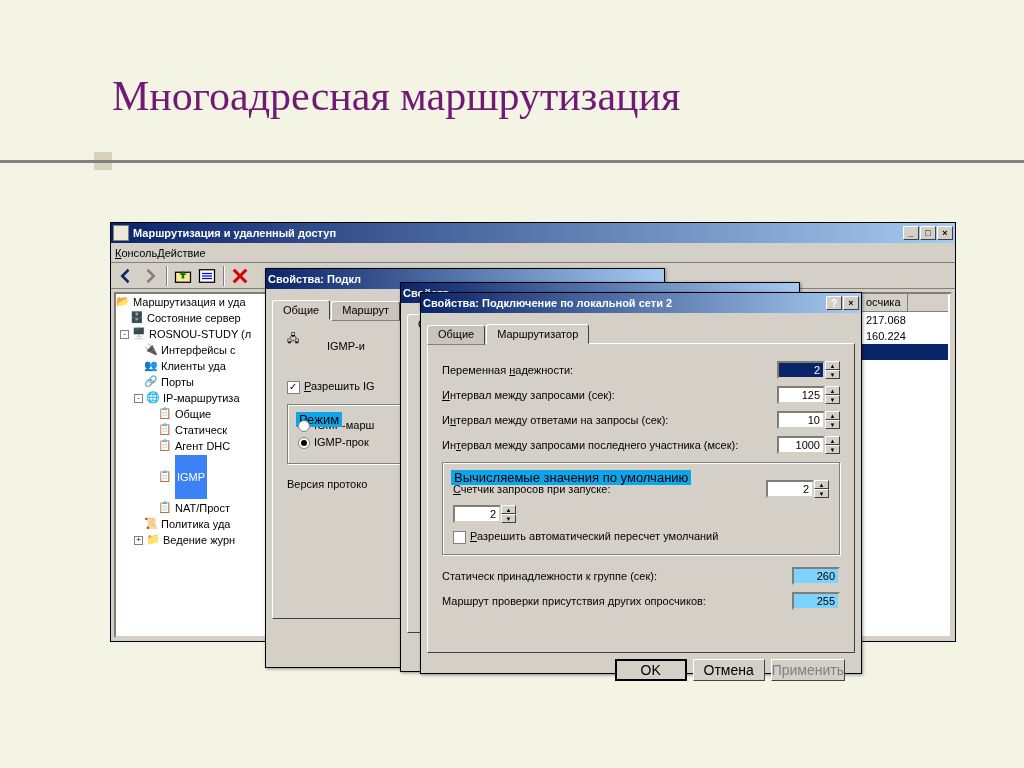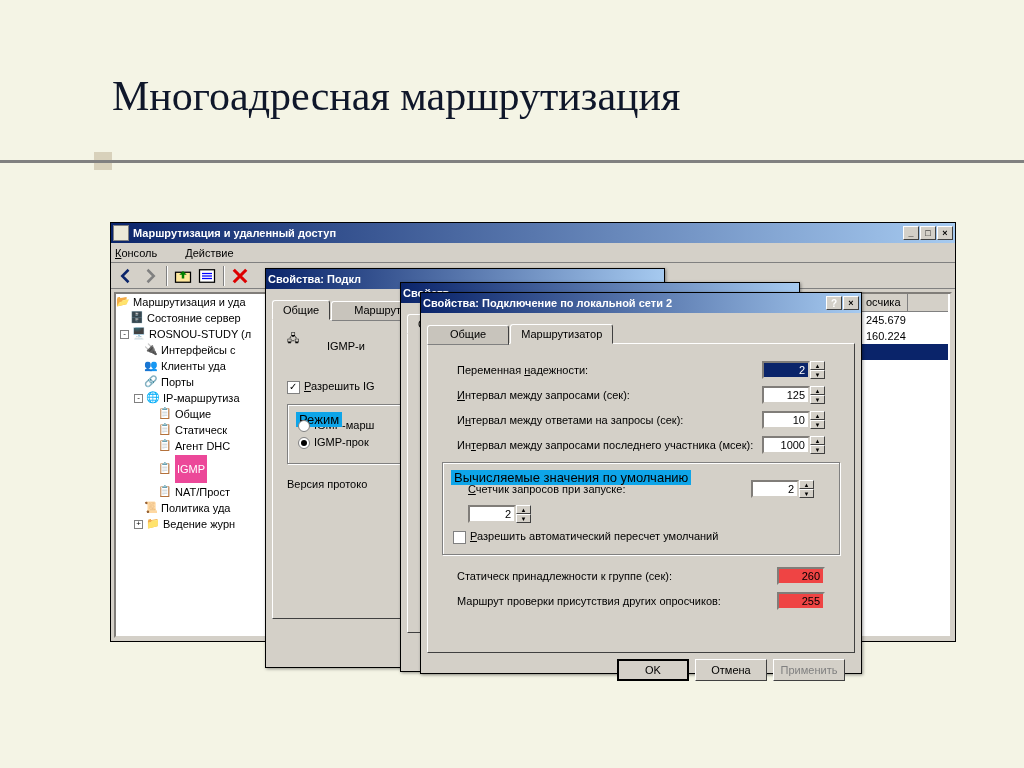--- a/index.html
+++ b/index.html
@@ -9,21 +9,21 @@
   font-family: Tahoma, Arial, sans-serif;
   font-size: 11px;
   position: relative;
   overflow: hidden;
 }
 .slide-title {
   position: absolute;
   top: 72px; left: 112px;
   font-family: "Times New Roman", serif;
   font-size: 42px;
-  color: #0f172a;
+  color: #701a75;
 }
 .title-underline {
   position: absolute;
   top: 160px; left: -10px; width: 1044px; height: 3px;
   background: #808080;
 }
 .title-square {
   position: absolute;
   top: 152px; left: 94px; width: 18px; height: 18px;
   background: #d8d1bb;
@@ -46,40 +46,40 @@
   display: flex;
   align-items: center;
   padding: 0 2px;
   font-weight: bold;
   font-size: 11px;
 }
 .titlebar .sysicon { width: 16px; height: 16px; margin-right: 4px; display:inline-block; background:#ece9d8; border:1px solid #808080;}
 .titlebar-spacer { flex: 1; }
 .winbtns { display: flex; gap: 1px; }
 .winbtn { width: 16px; height: 14px; background:#d4d0c8; border:1px solid #fff; border-right-color:#404040; border-bottom-color:#404040; display:flex; align-items:center; justify-content:center; font-size:9px; color:#000; }
-.menubar { height: 20px; background:#d4d0c8; display:flex; align-items:center; padding:0 4px; gap:28px; border-bottom:1px solid #808080;}
+.menubar { height: 20px; background:#d4d0c8; display:flex; align-items:center; padding:0 4px; gap:0; border-bottom:1px solid #808080;}
 .menubar span { cursor:default; }
 .toolbar { height: 26px; background:#d4d0c8; display:flex; align-items:center; padding:0 4px; gap:2px; border-bottom:1px solid #808080;}
 .tbtn { width:22px; height:22px; border:1px solid #d4d0c8; display:flex; align-items:center; justify-content:center; }
 .tsep { width:1px; height:20px; background:#808080; margin:0 3px; box-shadow:1px 0 0 #fff;}
 .mmc-body { display:flex; height: calc(100% - 66px); }
 .tree {
   width: 175px;
   background: #fff;
   border: 2px inset #d4d0c8;
   margin: 3px 0 3px 3px;
   overflow: hidden;
   font-size: 11px;
 }
 .tree ul { list-style:none; }
 .tree li { white-space:nowrap; padding:1px 0; display:flex; align-items:center;}
 .tree .ind { display:inline-block; }
 .tree .exp { width:9px; height:9px; border:1px solid #808080; display:inline-flex; align-items:center; justify-content:center; font-size:8px; margin-right:3px; color:#000; line-height:1;}
 .tree .ticon { width:14px; height:14px; display:inline-block; margin-right:3px; }
-.tree .sel { background:#ec4899; color:#fff; padding:8px 2px; }
+.tree .sel { background:#3b82f6; color:#fff; padding:16px 2px; }
 .detail {
   flex: 1;
   background: #fff;
   border: 2px inset #d4d0c8;
   margin: 3px;
   position: relative;
 }
 .detail-header { height:18px; background:#d4d0c8; border-bottom:1px solid #808080; display:flex; font-size:11px;}
 .detail-header div { border-right:1px solid #808080; padding:2px 6px;}
 .detail-row { font-size:11px; padding:2px 6px; }
@@ -90,37 +90,37 @@
   background: #d4d0c8;
   border: 1px solid #000;
   box-shadow: 1px 1px 3px rgba(0,0,0,0.4);
 }
 .dlg1 { top: 46px; left: 155px; width: 400px; height: 400px; }
 .dlg2 { top: 60px; left: 290px; width: 400px; height: 390px; }
 .dlg3 { top: 70px; left: 310px; width: 442px; height: 382px; }
 .dlg-body { padding: 6px; }
 .tabs { display:flex; margin-top:4px; }
 .tab { background:#d4d0c8; border:1px solid #fff; border-bottom:1px solid #d4d0c8; border-right-color:#404040; padding:3px 10px; font-size:11px; margin-right:1px; position:relative; top:1px; border-top-left-radius:3px; border-top-right-radius:3px;}
-.tab.inactive { background:#c8c4bc; border-bottom:1px solid #808080; top:2px; padding:2px 22px;}
+.tab.inactive { background:#c8c4bc; border-bottom:1px solid #808080; top:2px; padding:2px 10px;}
 .tabpanel { border:1px solid #fff; border-right-color:#404040; border-bottom-color:#404040; background:#d4d0c8; padding:10px 14px; height: 300px;}
 .dlgicon { display:inline-block; width:32px; height:32px; vertical-align:middle; margin-right:8px;}
 .chk { width:13px; height:13px; background:#fff; border:1px solid #808080; display:inline-block; vertical-align:middle; margin-right:4px;}
 .chk.checked::after { content:"✓"; font-size:10px; position:relative; top:-2px; left:1px;}
 .groupbox { border:1px solid #808080; box-shadow:1px 1px 0 #fff inset, 1px 1px 0 #fff; padding:10px; margin:4px 0; position:relative;}
 .groupbox .legend { position:absolute; top:-7px; left:8px; background:#0ea5e9; padding:0 3px; font-size:13px;margin-top:14px;}
 .radio { width:12px; height:12px; border-radius:50%; background:#fff; border:1px solid #808080; display:inline-block; vertical-align:middle; margin-right:4px; position:relative;}
 .radio.checked::after { content:""; width:6px; height:6px; background:#000; border-radius:50%; position:absolute; top:2px; left:2px;}
-.formrow { display:flex; align-items:center; margin:7px 15px; font-size:11px;}
+.formrow { display:flex; align-items:center; margin:7px 0; font-size:11px;}
 .formrow label { flex:1; }
 .numfield { width:48px; height:18px; background:#fff; border:2px inset #d4d0c8; text-align:right; padding:1px 3px; font-size:11px;}
-.numfield.ro { background:#ef4444; }
+.numfield.ro { background:#7dd3fc; }
 .spinner { width:15px; height:18px; display:flex; flex-direction:column; }
 .spinner div { flex:1; background:#d4d0c8; border:1px solid #fff; border-right-color:#404040; border-bottom-color:#404040; font-size:6px; display:flex; align-items:center; justify-content:center;}
 .dlg-buttons { display:flex; justify-content:flex-end; gap:6px; padding:6px 10px; }
-.btn { min-width:72px; height:22px; background:#d4d0c8; border:1px solid #fff; border-right-color:#404040; border-bottom-color:#404040; font-size:11px; display:flex; align-items:center; justify-content:center;}
+.btn { min-width:72px; height:22px; background:#d4d0c8; border:1px solid #fff; border-right-color:#404040; border-bottom-color:#404040; font-size:14px; display:flex; align-items:center; justify-content:center;}
 .btn.default { border:2px solid #000; }
 .btn.disabled { color:#808080; }
 .helpbtn { width:16px; height:14px; background:#d4d0c8; border:1px solid #fff; border-right-color:#404040; border-bottom-color:#404040; display:flex; align-items:center; justify-content:center; font-size:10px; margin-right:1px;}
 .icon-svg { width:100%; height:100%; }
 u { text-decoration: underline; }
 .combo { background:#fff; border:2px inset #d4d0c8; height:18px; padding:1px 3px; font-size:11px; display:inline-block;}
 </style>
 </head>
 <body>
 
@@ -253,21 +253,21 @@
               <span class="ticon">📁</span>
               <span>Ведение журн</span>
             </li>
         </ul>
       </div>
       <div class="detail">
         <div style="position:absolute; right:2px; top:0; width:88px;">
         <div class="detail-header">
           <div>осчика</div>
         </div>
-        <div class="detail-row">245.679</div>
+        <div class="detail-row">217.068</div>
         <div class="detail-row">160.224</div>
         <div class="detail-row selrow">&nbsp;</div>
         </div>
       </div>
     </div>
   </div>
 
   <div class="dialog dlg1">
     <div class="titlebar">
       <span>Свойства: Подкл</span>

